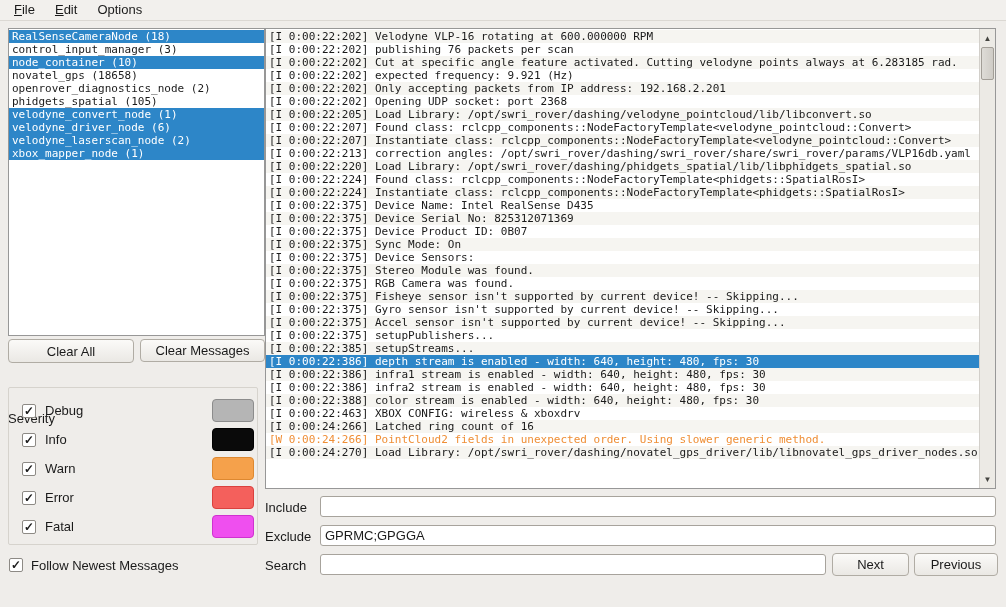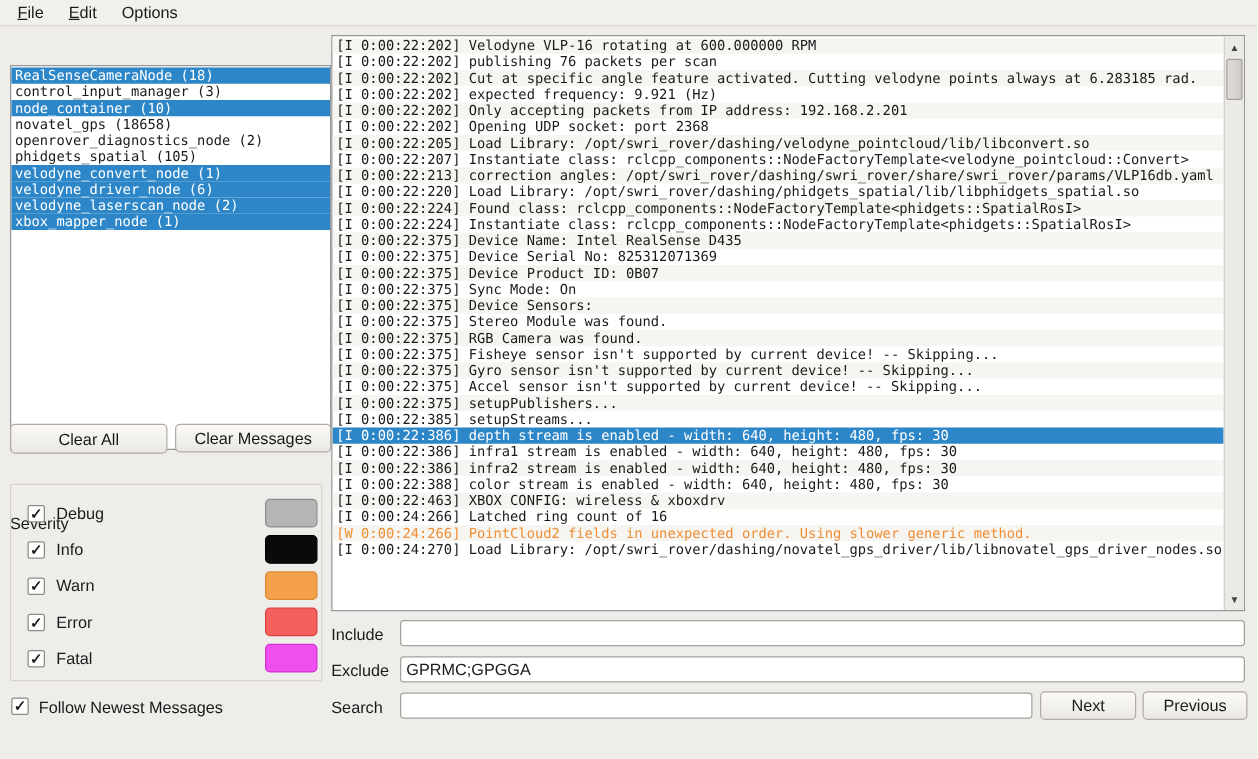--- a/index.html
+++ b/index.html
@@ -18,21 +18,21 @@
     background:#f2f0ed; border-bottom:1px solid #dbd8d3;
     display:flex; align-items:center; padding-left:4px; font-size:13px;
   }
   .menu-item { padding:2px 10px 3px 10px; cursor:default; }
 
   
   .node-list {
     position:absolute; left:8px; top:28px; width:257px; height:308px;
     background:#ffffff; border:1px solid #979797;
     font-family:"DejaVu Sans Mono", monospace; font-size:11px;
-    overflow:hidden; padding-top:1px;margin-top:24px;
+    overflow:hidden; padding-top:1px;
   }
   .node-row { height:13px; line-height:13px; padding-left:3px; white-space:nowrap; }
   .node-row.selected { background:#2d86c8; color:#ffffff; }
 
   
   .btn {
     position:absolute;
     background:linear-gradient(#fbfaf8, #eae8e4);
     border:1px solid #b0aca4; border-radius:4px;
     font-size:13px; display:flex; align-items:center; justify-content:center;
@@ -175,20 +175,21 @@
 
 <div class="log-panel">
   <div class="log-rows" id="log-rows">
       <div class="log-row">[I 0:00:22:202] Velodyne VLP-16 rotating at 600.000000 RPM</div>
       <div class="log-row">[I 0:00:22:202] publishing 76 packets per scan</div>
       <div class="log-row">[I 0:00:22:202] Cut at specific angle feature activated. Cutting velodyne points always at 6.283185 rad.</div>
       <div class="log-row">[I 0:00:22:202] expected frequency: 9.921 (Hz)</div>
       <div class="log-row">[I 0:00:22:202] Only accepting packets from IP address: 192.168.2.201</div>
       <div class="log-row">[I 0:00:22:202] Opening UDP socket: port 2368</div>
       <div class="log-row">[I 0:00:22:205] Load Library: /opt/swri_rover/dashing/velodyne_pointcloud/lib/libconvert.so</div>
+      <div class="log-row">[I 0:00:22:207] Found class: rclcpp_components::NodeFactoryTemplate&lt;velodyne_pointcloud::Convert&gt;</div>
       <div class="log-row">[I 0:00:22:207] Instantiate class: rclcpp_components::NodeFactoryTemplate&lt;velodyne_pointcloud::Convert&gt;</div>
       <div class="log-row">[I 0:00:22:213] correction angles: /opt/swri_rover/dashing/swri_rover/share/swri_rover/params/VLP16db.yaml</div>
       <div class="log-row">[I 0:00:22:220] Load Library: /opt/swri_rover/dashing/phidgets_spatial/lib/libphidgets_spatial.so</div>
       <div class="log-row">[I 0:00:22:224] Found class: rclcpp_components::NodeFactoryTemplate&lt;phidgets::SpatialRosI&gt;</div>
       <div class="log-row">[I 0:00:22:224] Instantiate class: rclcpp_components::NodeFactoryTemplate&lt;phidgets::SpatialRosI&gt;</div>
       <div class="log-row">[I 0:00:22:375] Device Name: Intel RealSense D435</div>
       <div class="log-row">[I 0:00:22:375] Device Serial No: 825312071369</div>
       <div class="log-row">[I 0:00:22:375] Device Product ID: 0B07</div>
       <div class="log-row">[I 0:00:22:375] Sync Mode: On</div>
       <div class="log-row">[I 0:00:22:375] Device Sensors:</div>

